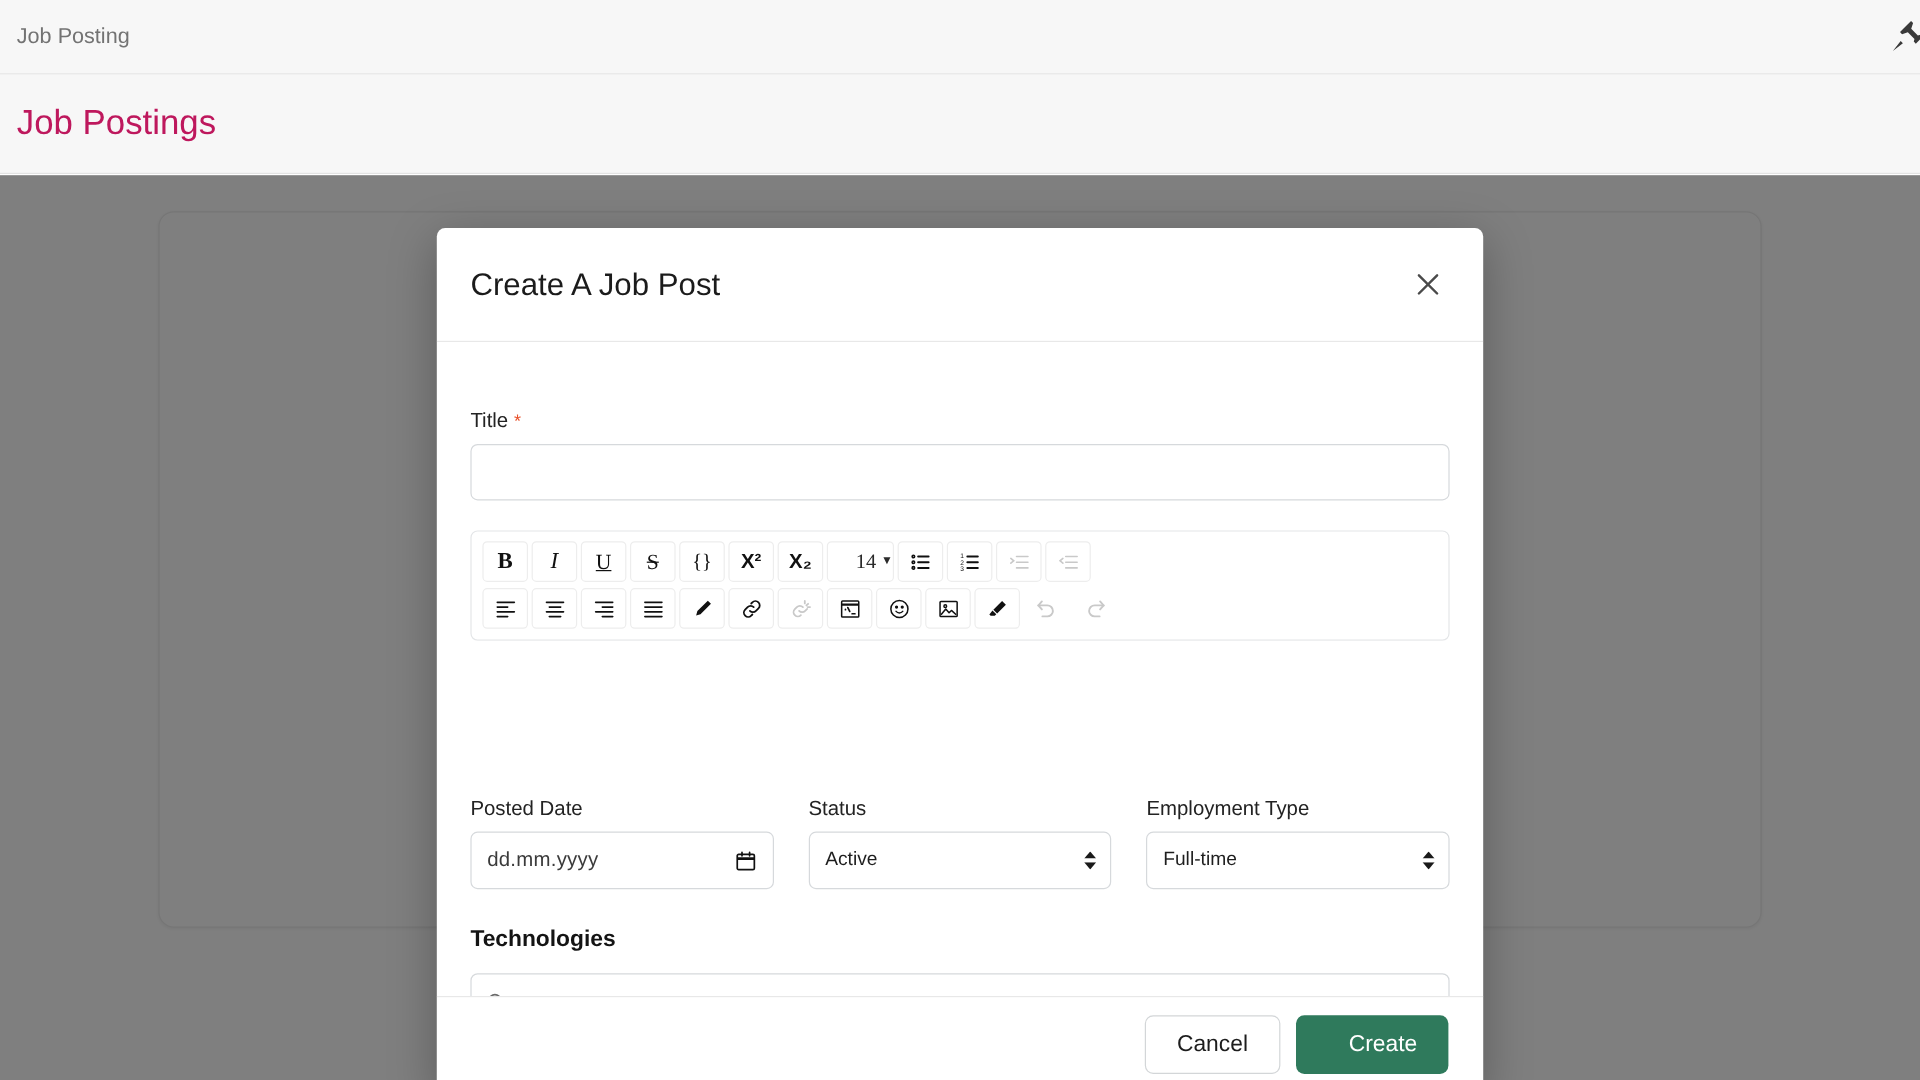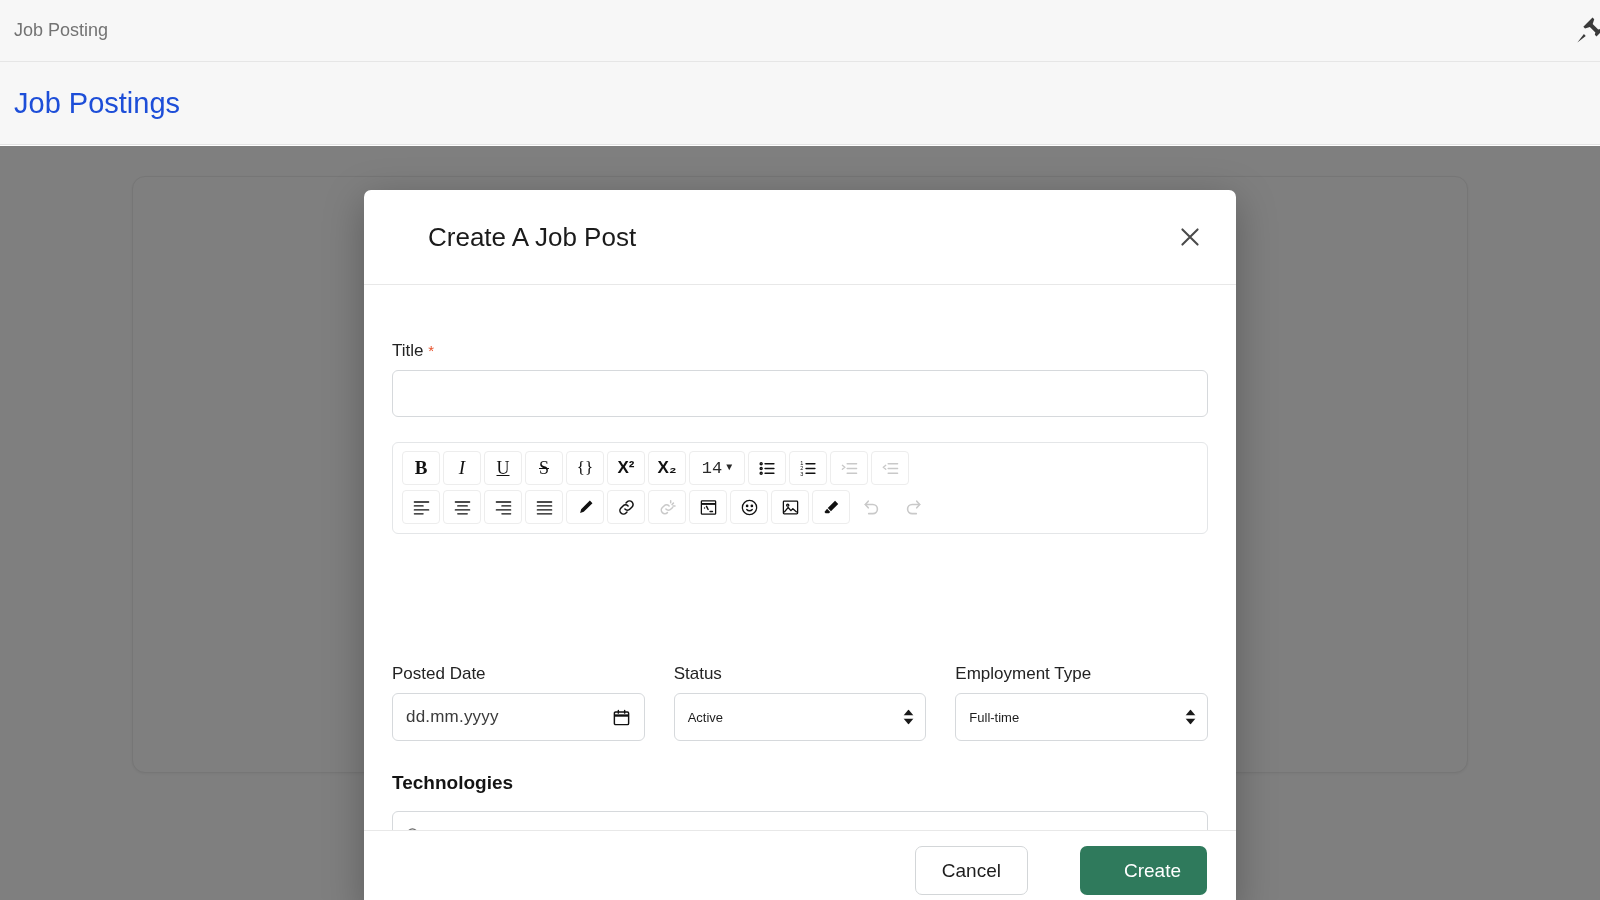--- a/index.html
+++ b/index.html
@@ -38,21 +38,21 @@
   }
   .pagehead {
     height: 83px;
     background: #f7f7f7;
     display: flex; align-items: center;
     padding: 0 14px;
     border-bottom: 1px solid #e3e3e3;
   }
   .page-title {
     font-size: 29px;
-    color: #1d4ed8;
+    color: #be185d;
     font-weight: 400;
   }
   .content-area {
     position: absolute;
     left: 0; right: 0;
     top: 146px; bottom: 0;
     background: #ffffff;
   }
   .bg-card {
     position: absolute;
@@ -90,21 +90,20 @@
     flex: 0 0 95px;
     border-bottom: 1px solid #e8e8e8;
     display: flex; align-items: center;
     justify-content: space-between;
     padding: 0 29px 0 28px;
   }
   .modal-title {
     font-size: 26px;
     color: #1b1b1b;
     font-weight: 400;
-    margin-left: 36px;
   }
   .close-btn {
     width: 34px; height: 34px;
     color: #4a4a4a;
     cursor: pointer;
     display: flex; align-items: center; justify-content: center;
     background: none; border: none; padding: 0;
   }
 
   .modal-body {
@@ -158,24 +157,25 @@
     color: #111;
     cursor: pointer;
     padding: 0;
     font-family: "Liberation Serif", serif;
     flex: 0 0 auto;
   }
   .tb-btn.ghost { border-color: transparent; }
   .tb-btn.disabled { color: #c9c9c9; cursor: default; }
   .tb-btn.fontsize {
     width: 56px;
-    font-family: Liberation Mono, monospace;
+    font-family: Liberation Serif, serif;
     font-size: 17px;
     gap: 4px;
     color: #2a2a2a;
+    justify-content: flex-end;
   }
   .tri { font-size: 10px; line-height: 1; }
   .tb-row.second { margin-top: 5px; }
 
   .editor-area {
     height: 78px;
     background: #fff;
   }
 
   
@@ -185,21 +185,21 @@
     margin-top: 27px;
   }
   .col { width: 253px; }
   .sel-wrap { position: relative; }
   .select-box {
     width: 100%;
     height: 48px;
     border: 1px solid #d6d9dc;
     border-radius: 6px;
     background: #fff;
-    font-size: 13px;
+    font-size: 16px;
     color: #1e1e1e;
     padding: 0 34px 0 13px;
     display: flex; align-items: center;
     cursor: pointer;
   }
   .stepper {
     position: absolute;
     right: 12px; top: 50%;
     transform: translateY(-50%);
     display: flex; flex-direction: column;
@@ -248,21 +248,21 @@
     gap: 13px;
     padding: 0 29px;
   }
   .btn {
     height: 49px;
     border-radius: 7px;
     font-size: 19px;
     font-family: "Liberation Sans", sans-serif;
     cursor: pointer;
     padding: 0 26px;
-    display: flex; align-items: center; justify-content: center; margin-left: 39px;
+    display: flex; align-items: center; justify-content: center;
   }
   .btn-cancel {
     background: #fff;
     border: 1px solid #d3d6d8;
     color: #1d1d1d;
     min-width: 110px;
   }
   .btn-create {
     border: none;
     color: #fff;

